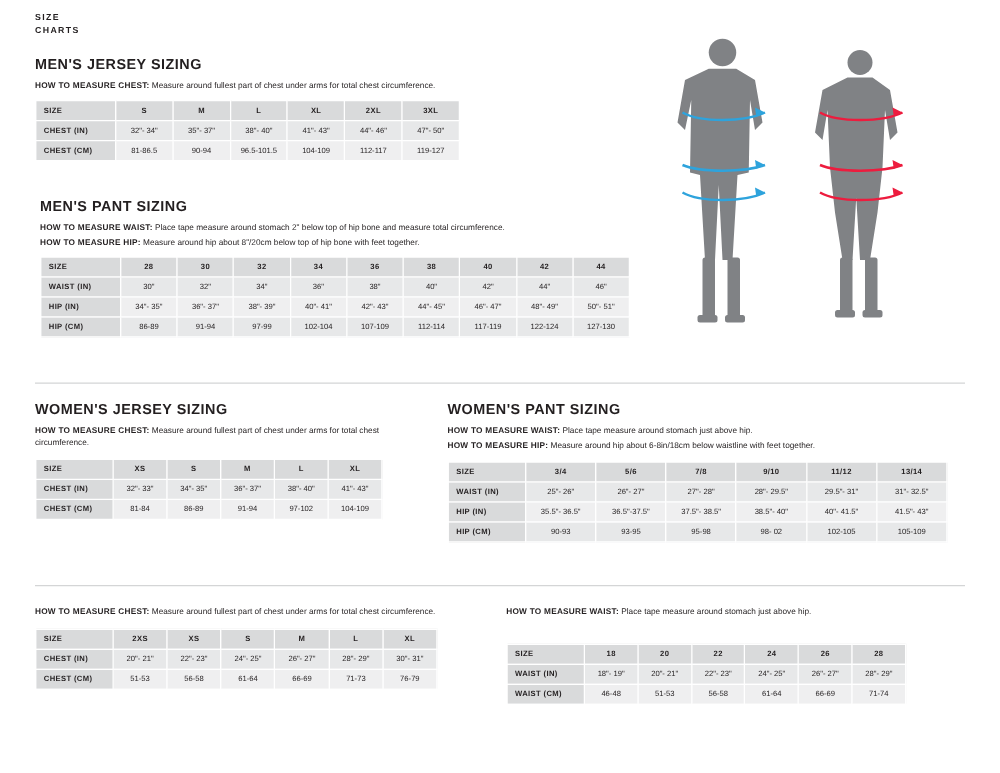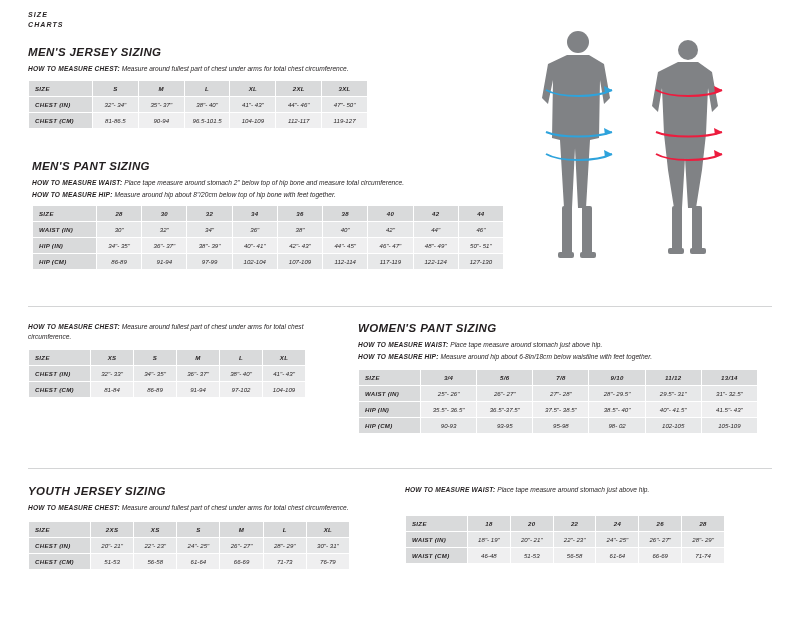--- a/index.html
+++ b/index.html
@@ -6,21 +6,21 @@
   html, body { margin: 0; padding: 0; }
   body {
     width: 800px;
     height: 618px;
     background: #ffffff;
     font-family: "Liberation Sans", sans-serif;
     color: #231f20;
     overflow: hidden;
     position: relative;
   }
-  .page { position: relative; width: 800px; height: 618px; padding: 0; font-style: italic; }
+  .page { position: relative; width: 800px; height: 618px; padding: 0; }
 
   .doc-title {
     position: absolute;
     left: 28px; top: 10px;
     font-size: 7px;
     font-weight: bold;
     letter-spacing: 1.1px;
     line-height: 10px;
     color: #231f20;
   }
@@ -217,20 +217,21 @@
           <td>122-124</td>
           <td>127-130</td>
         </tr>
       </tbody>
     </table>
   </div>
 
   <div class="divider" style="top:306px;"></div>
 
   <div id="sec-wom-jersey">
+    <div class="section-title">WOMEN'S JERSEY SIZING</div>
     <p class="howto" style="width:280px;">
       <b>HOW TO MEASURE CHEST:</b><span> Measure around fullest part of chest under arms for total chest circumference.</span>
     </p>
     <table class="sz" style="width:278px;margin-top:8px;">
       <colgroup>
           <col style="width:62px">
           <col>
           <col>
           <col>
           <col>
@@ -320,21 +321,20 @@
           <td>102-105</td>
           <td>105-109</td>
         </tr>
       </tbody>
     </table>
   </div>
 
   <div class="divider" style="top:468px;"></div>
 
   <div id="sec-you-jersey">
-    <div class="section-title">YOUTH JERSEY SIZING</div>
     <p class="howto" style="width:322px;">
       <b>HOW TO MEASURE CHEST:</b><span> Measure around fullest part of chest under arms for total chest circumference.</span>
     </p>
     <table class="sz" style="width:322px;margin-top:8px;">
       <colgroup>
           <col style="width:62px">
           <col>
           <col>
           <col>
           <col>

